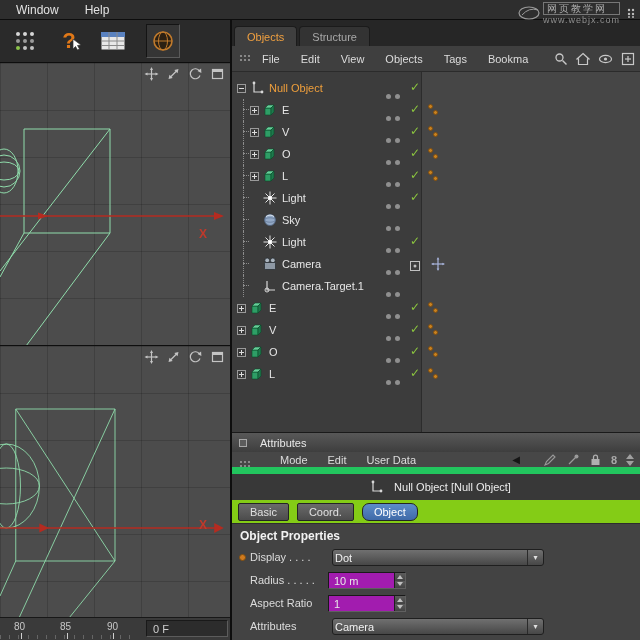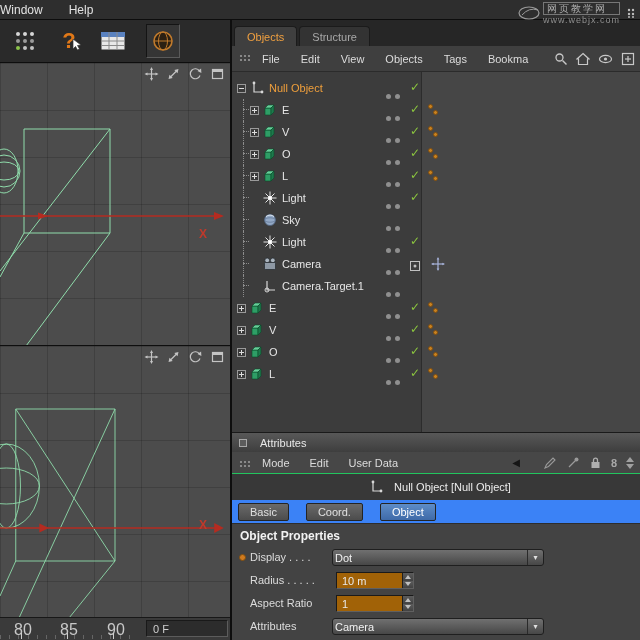--- a/index.html
+++ b/index.html
@@ -1,20 +1,20 @@
 <!DOCTYPE html>
 <html><head>
 <meta charset="utf-8">
 <style>
   html,body{margin:0;padding:0;background:#222;}
   *{box-sizing:border-box;font-family:"Liberation Sans","DejaVu Sans",sans-serif;}
   .screen{position:relative;width:640px;height:640px;background:#333;overflow:hidden;}
 
   
-  .menubar{position:absolute;left:0;top:0;right:0;height:20px;background:#2e2e2e;border-bottom:1px solid #0d0d0d;display:flex;align-items:center;padding-left:0;z-index:20;}
+  .menubar{position:absolute;left:0;top:0;right:0;height:20px;background:#2e2e2e;border-bottom:1px solid #0d0d0d;display:flex;align-items:center;padding-left:16px;z-index:20;}
   .menubar .mitem{font-size:12px;color:#e2e2e2;margin-right:26px;}
   .mgrid{position:absolute;right:3px;top:4px;}
   .watermark{position:absolute;right:20px;top:2px;z-index:30;display:flex;align-items:flex-start;gap:3px;}
   .wm-logo{margin-top:3px;}
   .wm-txt{display:flex;flex-direction:column;line-height:11px;}
   .wm-title{font-size:10px;color:#a8a8a8;border:1px solid #777;padding:0 3px;letter-spacing:2px;}
   .wm-url{font-size:9px;color:#909090;letter-spacing:1px;}
 
   
   .left-col{position:absolute;left:0;top:20px;width:230px;bottom:0;background:#2a2a2a;}
@@ -29,21 +29,21 @@
     background-size:47px 47px;}
   .vp1{top:42px;height:283px;}
   .vp2{top:325px;height:292px;}
   .vpctl{position:absolute;top:4px;right:5px;display:flex;gap:7px;z-index:5;}
   .axis-x{position:absolute;font-size:12px;font-weight:bold;color:#c0392b;}
   .vp1 .axis-x{left:199px;top:164px;}
   .vp2 .axis-x{left:199px;top:172px;}
   .wiresvg{position:absolute;left:0;top:0;}
 
   .timeline{position:absolute;left:0;bottom:0;right:0;height:23px;background:#3a3a3a;border-top:1px solid #181818;}
-  .tnum{position:absolute;top:3px;font-size:16px;color:#c8c8c8;text-align:right;}
+  .tnum{position:absolute;top:3px;font-size:10px;color:#c8c8c8;text-align:right;}
   .tick{position:absolute;bottom:1px;width:1px;height:6px;background:#cfcfcf;}
   .timeline::after{content:"";position:absolute;left:0;right:95px;bottom:1px;height:4px;
     background:repeating-linear-gradient(90deg,rgba(255,255,255,0.22) 0 1px,transparent 1px 9.2px);}
   .framefield{position:absolute;left:146px;right:2px;top:2px;bottom:3px;background:#2c2c2c;border:1px solid #191919;border-bottom-color:#5c5c5c;border-right-color:#5c5c5c;color:#cfcfcf;font-size:11px;line-height:16px;padding-left:6px;z-index:3;}
 
   
   .right-col{position:absolute;left:230px;top:20px;right:0;bottom:0;background:#3f3f3f;border-left:2px solid #0e0e0e;}
   .obj-tabs{position:absolute;left:0;top:0;right:0;height:26px;background:#262626;display:flex;align-items:flex-end;padding-left:2px;gap:2px;}
   .otab{padding:4px 12px 3px;font-size:11px;border-radius:4px 4px 0 0;background:#333;color:#a8a8a8;border:1px solid #1b1b1b;border-bottom:none;}
   .otab.active{background:#3f3f3f;color:#f0a040;}
@@ -70,41 +70,41 @@
   .odots{position:absolute;left:196px;top:4px;width:12px;height:14px;}
   .odots i{position:absolute;width:5px;height:5px;border-radius:50%;background:#c9821f;border:1px solid #7e4e11;}
   .odots i:first-child{left:0;top:1px;}
   .odots i:last-child{left:5px;top:7px;}
   .cam-target{position:absolute;left:177px;top:5px;}
   .cam-cross{position:absolute;left:199px;top:4px;}
 
   
   .attr-header{position:absolute;left:0;top:412px;right:0;height:20px;background:linear-gradient(#585858,#3e3e3e);border-top:1px solid #1a1a1a;color:#e8e8e8;font-size:11px;line-height:20px;padding-left:28px;}
   .attr-header .sq{position:absolute;left:7px;top:6px;width:8px;height:8px;border:1px solid #a8a8a8;background:#5c5c5c;}
-  .attr-menu{position:absolute;left:0;top:432px;right:0;height:22px;background:#474747;border-bottom:1px solid #22c55e;display:flex;align-items:center;gap:20px;padding-left:30px;font-size:11px;color:#dcdcdc;}
+  .attr-menu{position:absolute;left:0;top:432px;right:0;height:22px;background:#474747;border-bottom:7px solid #22c55e;display:flex;align-items:center;gap:20px;padding-left:48px;font-size:11px;color:#dcdcdc;}
   .am-icons{position:absolute;right:0;top:0;height:100%;display:flex;align-items:center;gap:9px;padding-right:6px;}
   .back-ic{font-size:10px;color:#161616;margin-right:14px;}
   .fig8{font-size:11px;font-weight:bold;color:#a8a8a8;}
   .updn{display:flex;flex-direction:column;gap:2px;}
   .updn i{width:0;height:0;border-left:4px solid transparent;border-right:4px solid transparent;}
   .updn i.u{border-bottom:5px solid #a0a0a0;}
   .updn i.d{border-top:5px solid #a0a0a0;}
   .attr-title{position:absolute;left:0;top:454px;right:0;height:26px;background:#383838;display:flex;align-items:center;gap:6px;padding-left:8px;font-size:11px;color:#ececec;justify-content:center;}
-  .attr-tabs{position:absolute;left:0;top:480px;right:0;height:24px;background:#3b82f6;display:flex;gap:17px;padding:3px 0 0 6px;border-bottom:1px solid #2d2d2d;}
+  .attr-tabs{position:absolute;left:0;top:480px;right:0;height:24px;background:#84cc16;display:flex;gap:8px;padding:3px 0 0 6px;border-bottom:1px solid #2d2d2d;}
   .atab{padding:2px 11px;font-size:11px;color:#e0e0e0;background:linear-gradient(#6a6a6a,#4c4c4c);border:1px solid #242424;border-radius:2px;height:18px;}
-  .atab.active{background:linear-gradient(#5d8cc8,#3f6aa8);color:#fff;}
+  .atab.active{background:linear-gradient(#5d8cc8,#3f6aa8);color:#fff;border-radius:7px;}
   .attr-section{position:absolute;left:0;top:504px;right:0;height:22px;background:#434343;color:#f2f2f2;font-size:12px;font-weight:bold;padding:5px 0 0 8px;}
   .props{position:absolute;left:0;top:526px;right:0;bottom:0;background:#434343;}
   .prow{position:relative;height:23px;}
   .pdot{position:absolute;left:7px;top:8px;width:7px;height:7px;border-radius:50%;background:#cf7a1e;border:1px solid #7e4e11;}
   .plabel{position:absolute;left:18px;top:5px;font-size:11px;color:#dcdcdc;white-space:nowrap;}
   .dropdown{position:absolute;left:100px;top:3px;width:212px;height:17px;background:linear-gradient(#707070,#474747);border:1px solid #1f1f1f;border-radius:3px;display:flex;align-items:center;color:#f2f2f2;font-size:11px;}
   .dval{flex:1;padding-left:2px;}
   .darr{width:16px;height:100%;border-left:1px solid #2a2a2a;display:flex;align-items:center;justify-content:center;font-size:8px;color:#e0e0e0;}
-  .stepper{position:absolute;left:104px;top:3px;width:78px;height:17px;background:#a16207;border:1px solid #1a1a1a;border-bottom-color:#606060;border-right-color:#606060;display:flex;color:#e8e8e8;font-size:11px;}
+  .stepper{position:absolute;left:96px;top:3px;width:78px;height:17px;background:#a21caf;border:1px solid #1a1a1a;border-bottom-color:#606060;border-right-color:#606060;display:flex;color:#e8e8e8;font-size:11px;}
   .sval{flex:1;padding:2px 0 0 5px;}
   .sarr{width:11px;border-left:1px solid #1e1e1e;display:flex;flex-direction:column;}
   .sarr i{flex:1;display:flex;align-items:center;justify-content:center;background:linear-gradient(#5c5c5c,#424242);}
   .sarr i.up::before{content:"";border-left:3px solid transparent;border-right:3px solid transparent;border-bottom:4px solid #c0c0c0;}
   .sarr i.dn::before{content:"";border-left:3px solid transparent;border-right:3px solid transparent;border-top:4px solid #c0c0c0;}
 </style>
 </head>
 <body>
 
 <svg width="0" height="0" style="position:absolute">

